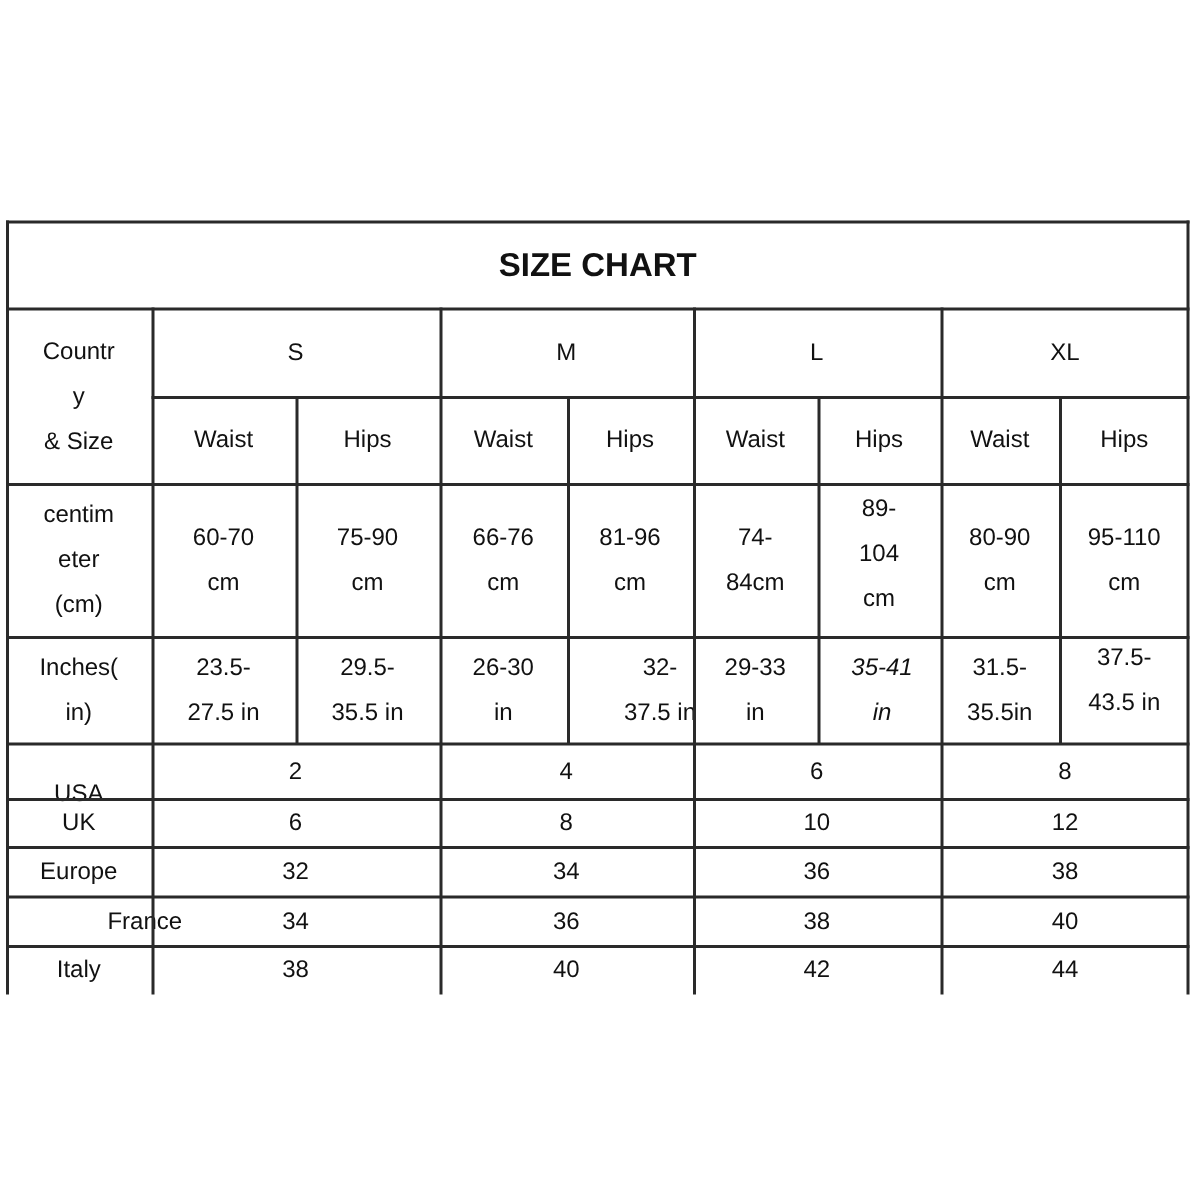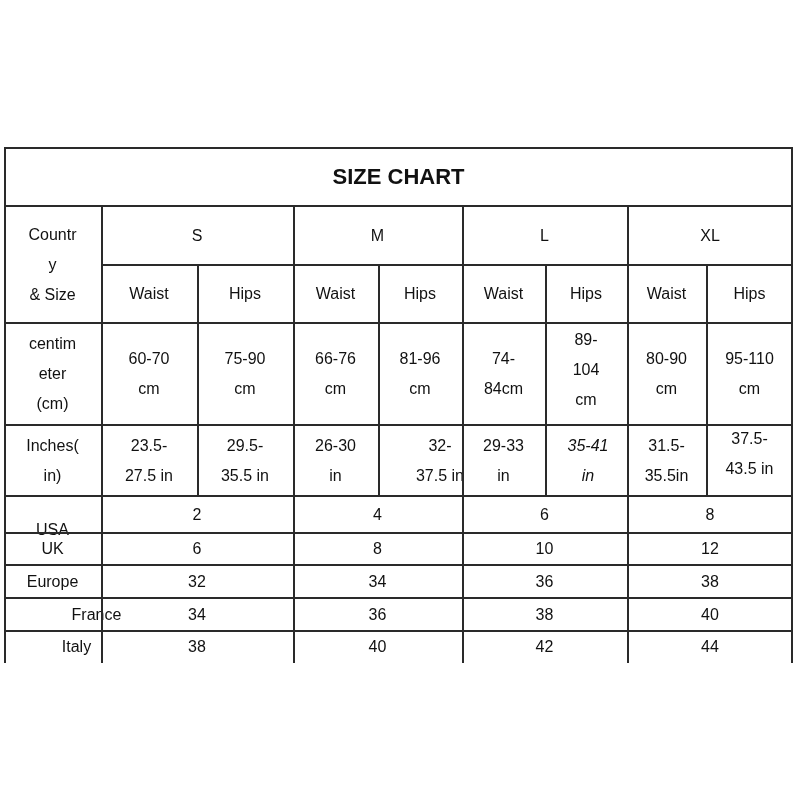--- a/index.html
+++ b/index.html
@@ -94,21 +94,21 @@
   <div class="cell" style="left:289px;top:418px;width:169px;height:33px;">34</div>
   <div class="cell" style="left:458px;top:418px;width:165px;height:33px;">36</div>
   <div class="cell" style="left:623px;top:418px;width:166px;height:33px;">38</div>
 
   <div class="cell" style="left:0;top:451px;width:97px;height:33px;padding-left:44px;">France</div>
   <div class="cell" style="left:97px;top:451px;width:192px;height:33px;">34</div>
   <div class="cell" style="left:289px;top:451px;width:169px;height:33px;">36</div>
   <div class="cell" style="left:458px;top:451px;width:165px;height:33px;">38</div>
   <div class="cell" style="left:623px;top:451px;width:166px;height:33px;">40</div>
 
-  <div class="cell" style="left:0;top:484px;width:97px;height:32px;padding-left:24px;">Italy</div>
+  <div class="cell" style="left:0;top:484px;width:97px;height:32px;">Italy</div>
   <div class="cell" style="left:97px;top:484px;width:192px;height:32px;">38</div>
   <div class="cell" style="left:289px;top:484px;width:169px;height:32px;">40</div>
   <div class="cell" style="left:458px;top:484px;width:165px;height:32px;">42</div>
   <div class="cell" style="left:623px;top:484px;width:166px;height:32px;">44</div>
 
   <div class="hl" style="left:0;top:0;width:789px;"></div>
   <div class="hl" style="left:0;top:58px;width:789px;"></div>
   <div class="hl" style="left:97px;top:117px;width:692px;"></div>
   <div class="hl" style="left:0;top:175px;width:789px;"></div>
   <div class="hl" style="left:0;top:277px;width:789px;"></div>

